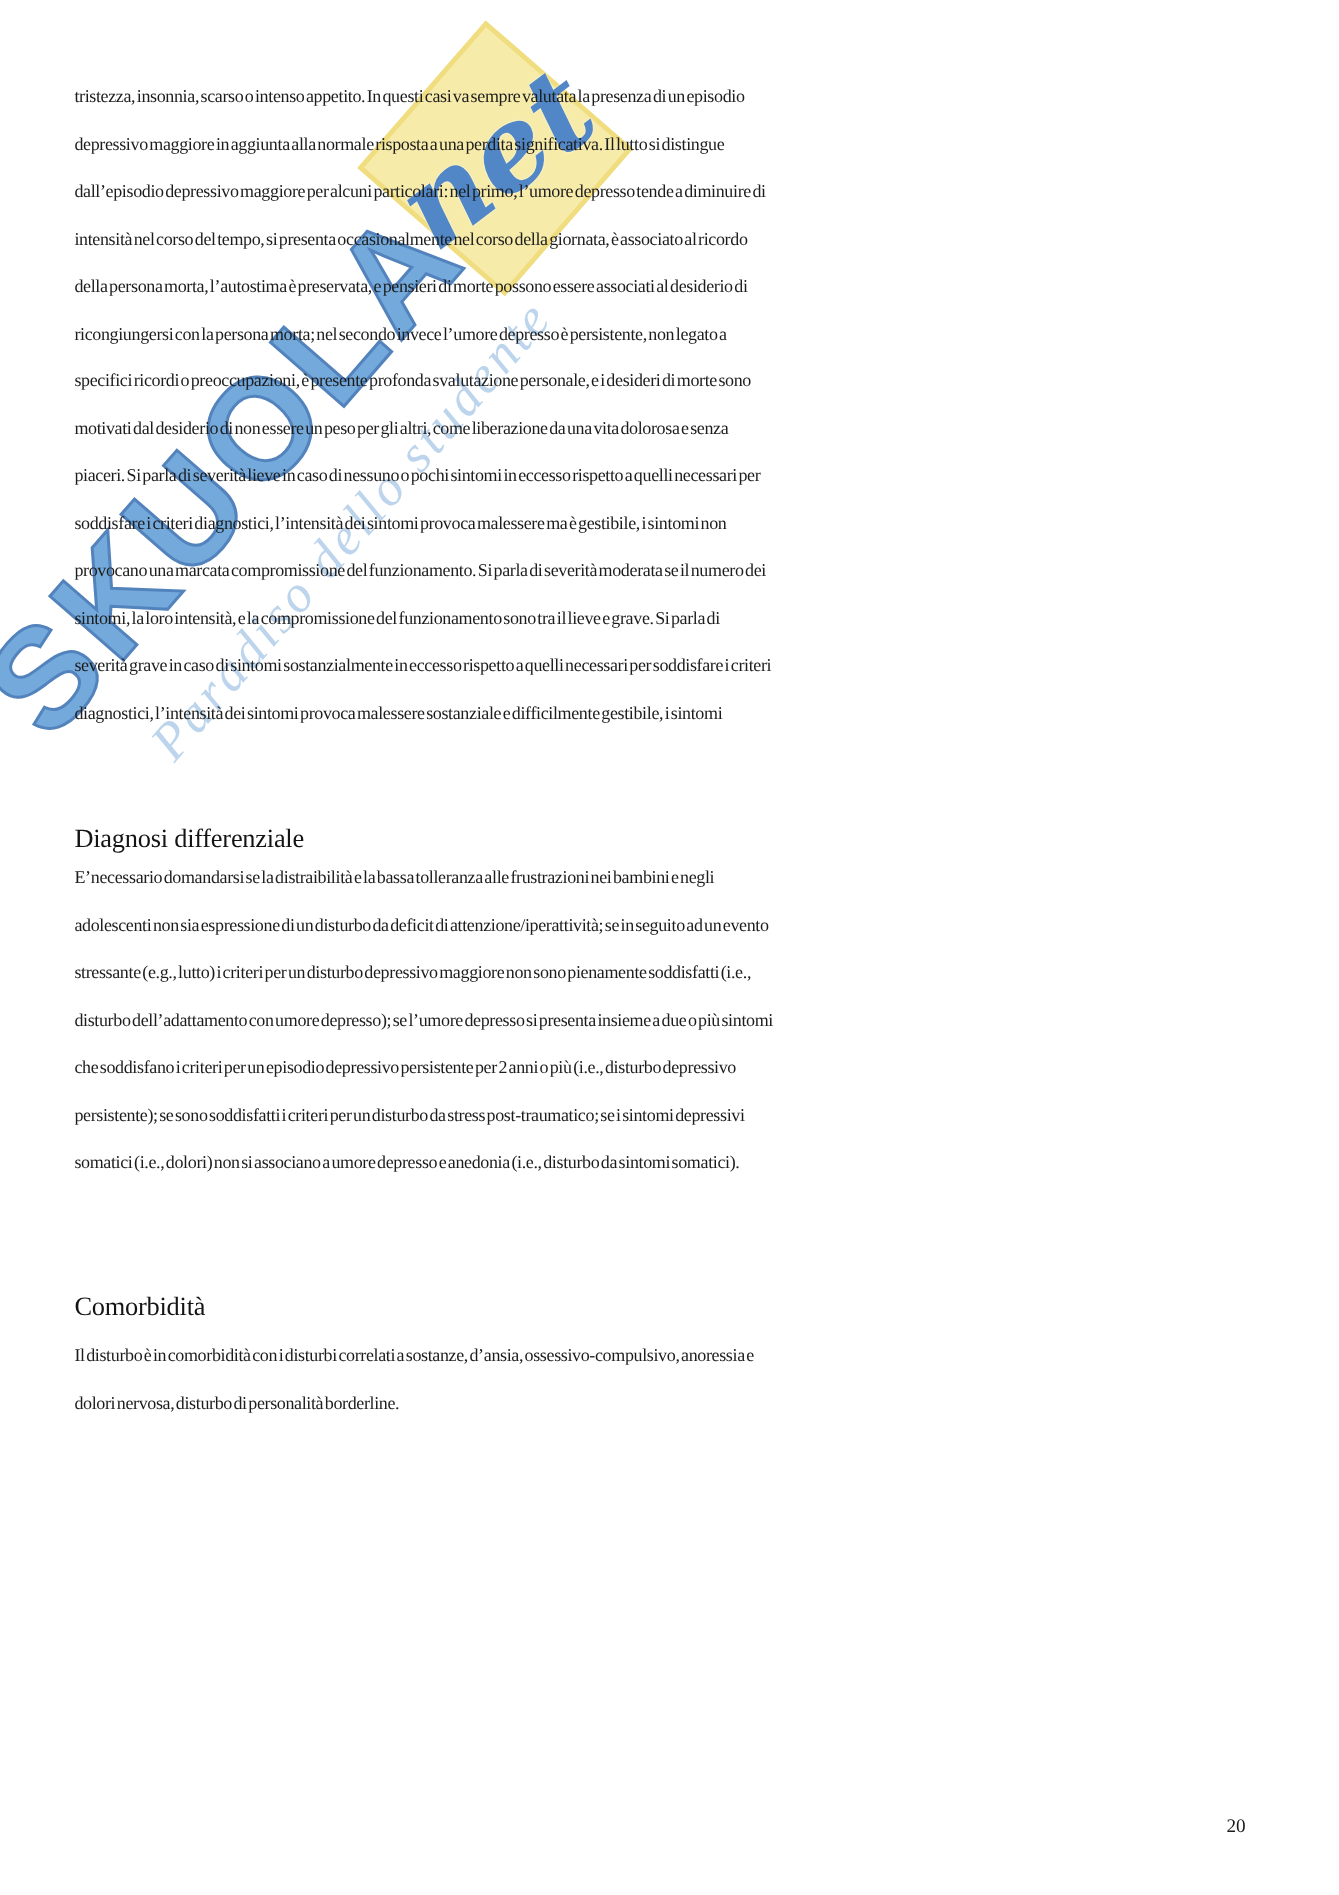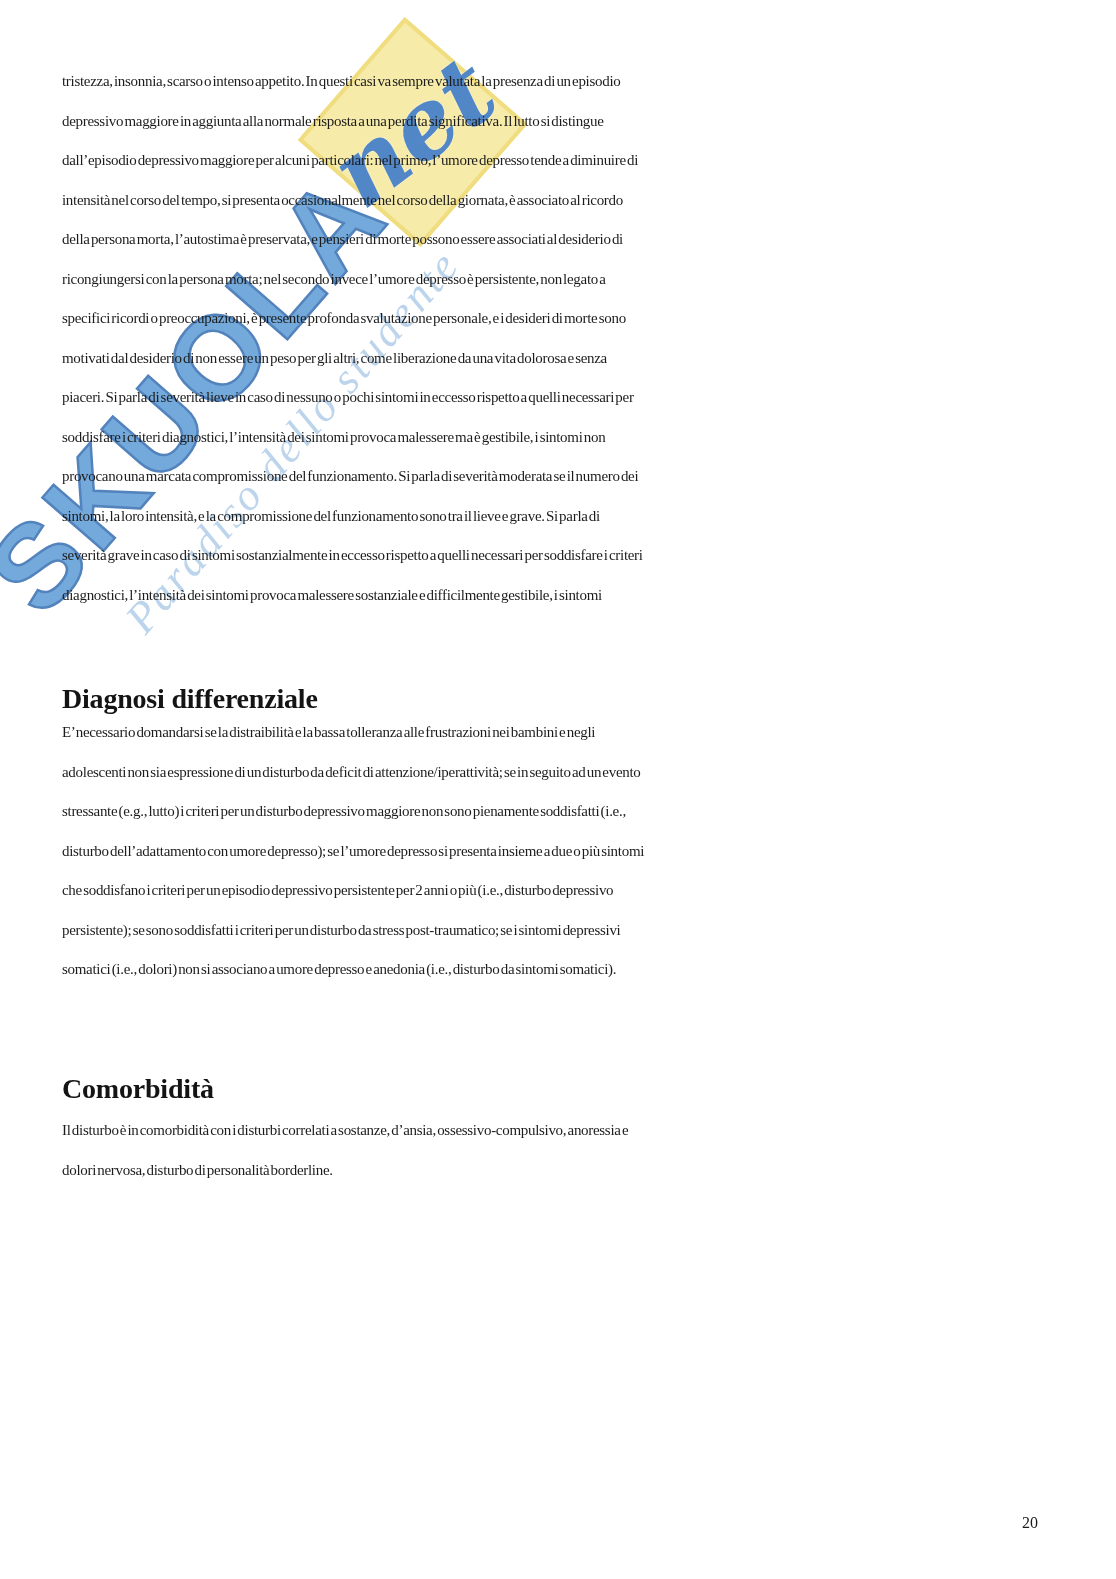--- a/index.html
+++ b/index.html
@@ -50,21 +50,21 @@
     position:absolute;left:62px;width:1010px;z-index:1;
     color:#1c1c1c;
   }
   .block .line{
     font-size:15px;line-height:39.5px;
     letter-spacing:-0.3px;word-spacing:-2.2px;
     white-space:nowrap;
   }
   .heading{
     position:absolute;left:62px;z-index:1;
-    font-size:28px;font-weight:700;line-height:39.5px;
+    font-size:22px;font-weight:400;line-height:39.5px;
     letter-spacing:-0.2px;color:#141414;white-space:nowrap;
   }
   #block-severity{top:62px;}
   #heading-diagnosi{top:679px;}
   #block-diagnosi{top:713px;}
   #heading-comorbidita{top:1069px;}
   #block-comorbidita{top:1111px;}
   .page-number{
     position:absolute;left:1022px;top:1514px;z-index:1;
     font-size:16px;color:#1c1c1c;

